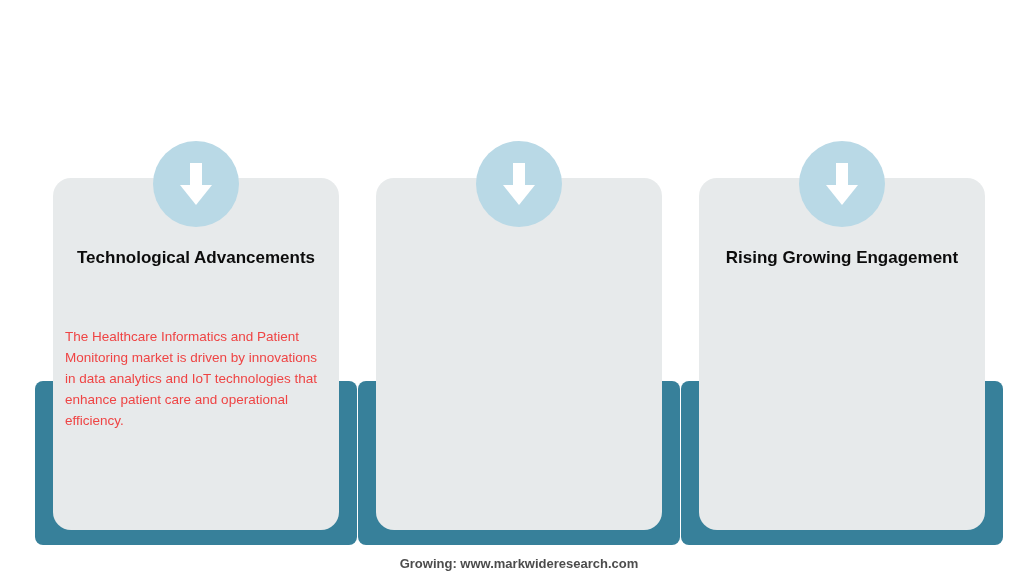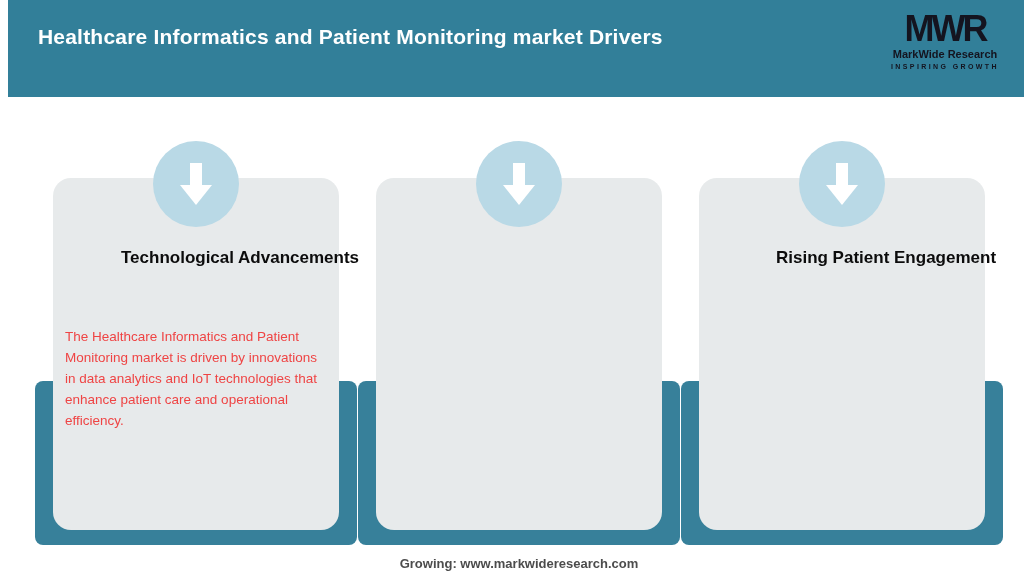--- a/index.html
+++ b/index.html
@@ -42,21 +42,21 @@
     position:absolute; left:18px; top:178px; width:286px; height:352px;
     background:var(--card); border-radius:18px;
   }
   .circle {
     position:absolute; left:50%; top:141px; width:86px; height:86px;
     margin-left:-43px; border-radius:50%; background:var(--circle);
     display:flex; align-items:center; justify-content:center; z-index:2;
   }
   .card-title {
     position:absolute; left:18px; top:248px; width:286px; z-index:1;
-    text-align:center; font-size:17px; font-weight:700; color:#0c0c0c;margin-left:44px;
+    text-align:center; font-size:17px; font-weight:700; color:#0c0c0c;
   }
   .card-body {
     position:absolute; left:30px; top:326px; width:264px; z-index:1;
     font-size:13.5px; line-height:21px; color:#ef4444;
   }
 
   
   .source {
     position:absolute; left:358px; top:556px; width:322px; text-align:center;
     font-size:13px; font-weight:700; color:#4c4c4c;
@@ -64,28 +64,20 @@
   .disclaimer {
     position:absolute; right:14px; top:557px;
     font-size:10px; font-weight:600; color:#141414;
   }
 </style>
 </head>
 <body>
 
 <div class="stage" style="--teal: #327f99; --band: #37809a; --card: #e7eaeb; --circle: #b9d9e6;">
 
-  <div class="header">
-    <div class="header-title">Healthcare Informatics and Patient Monitoring market Drivers</div>
-    <div class="logo">
-      <div class="logo-acronym">MWR</div>
-      <div class="logo-company">MarkWide Research</div>
-      <div class="logo-tagline">INSPIRING GROWTH</div>
-    </div>
-  </div>
 
   <div class="column col-1">
     <div class="band"></div>
     <div class="card"></div>
     <div class="circle">
       <svg width="40" height="50" viewBox="0 0 40 50" aria-hidden="true">
         <rect x="14" y="4" width="12" height="22" fill="#ffffff"></rect>
         <polygon points="4,26 36,26 20,46" fill="#ffffff"></polygon>
       </svg>
     </div>
@@ -106,18 +98,18 @@
 
   <div class="column col-3">
     <div class="band"></div>
     <div class="card"></div>
     <div class="circle">
       <svg width="40" height="50" viewBox="0 0 40 50" aria-hidden="true">
         <rect x="14" y="4" width="12" height="22" fill="#ffffff"></rect>
         <polygon points="4,26 36,26 20,46" fill="#ffffff"></polygon>
       </svg>
     </div>
-    <div class="card-title">Rising Patient Engagement</div>
+    <div class="card-title">Rising Growing Engagement</div>
   </div>
 
   <div class="source">Growing: www.markwideresearch.com</div>
 
 </div>
 
 </body></html>

